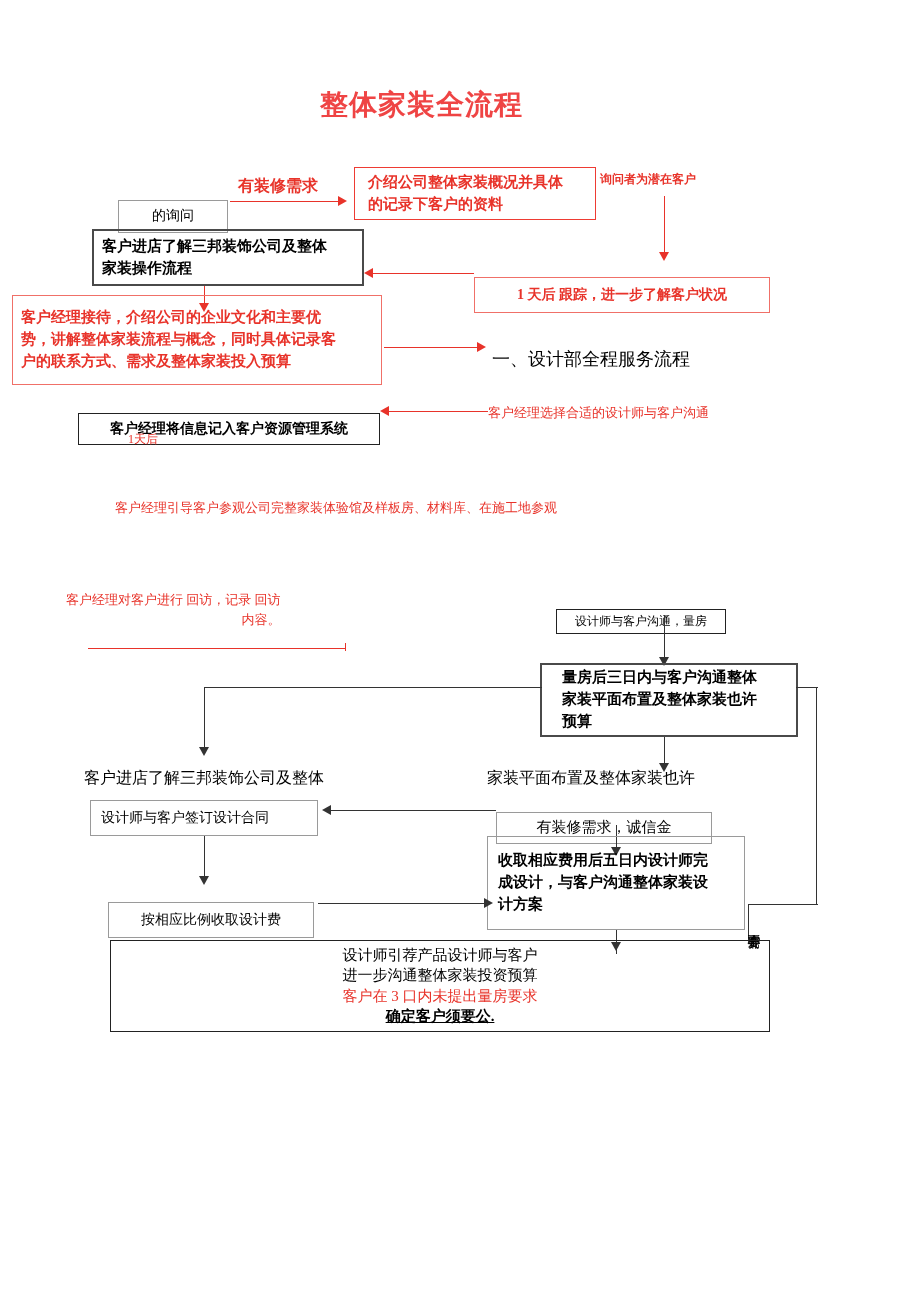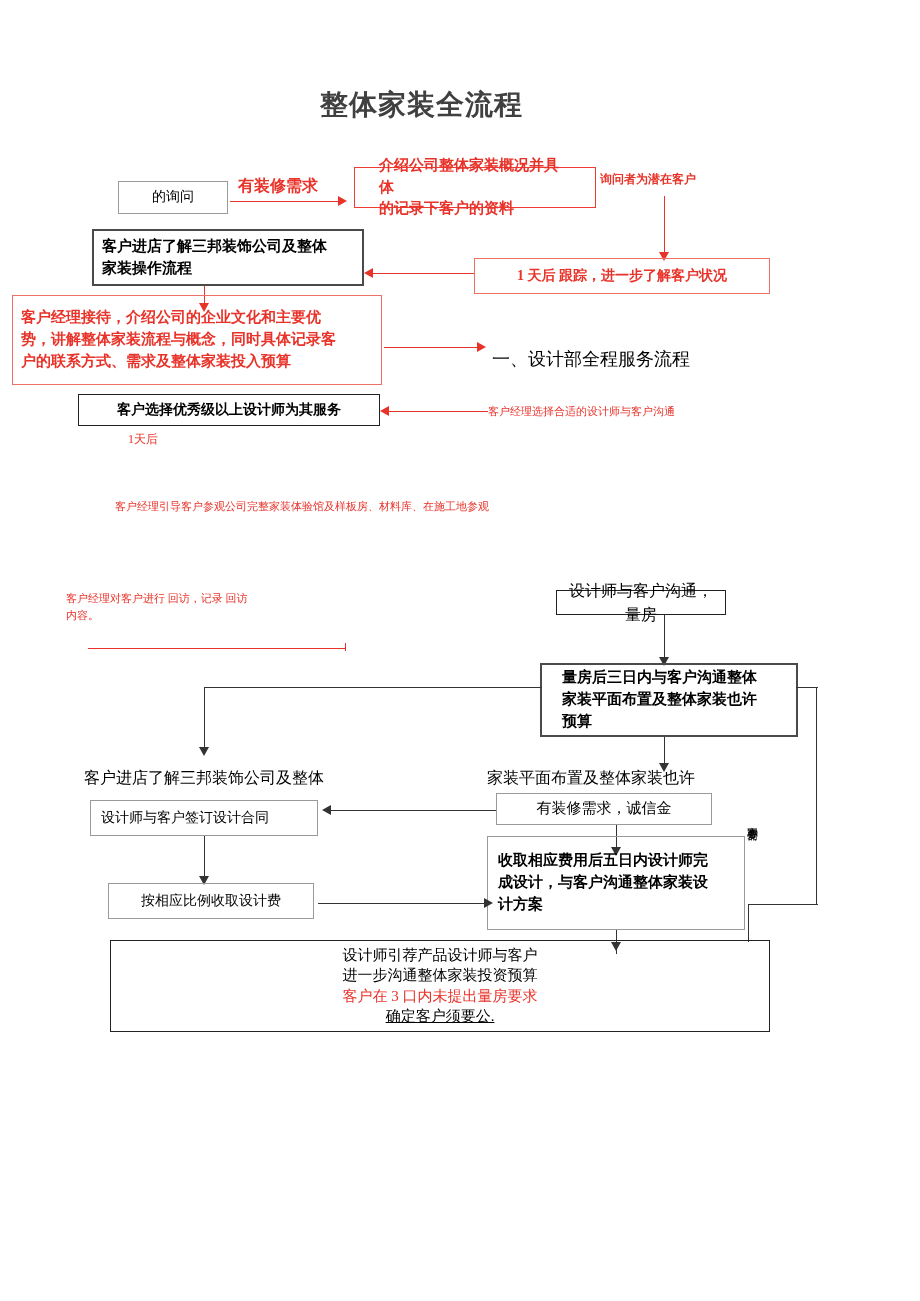--- a/index.html
+++ b/index.html
@@ -19,62 +19,62 @@
     overflow: hidden;
   }
   .abs { position: absolute; box-sizing: border-box; }
 
   
   .title {
     font-size: 28px;
     font-weight: bold;
     letter-spacing: 1px;
     white-space: nowrap;
-    color: #404040;
+    color: #ef4444;
   }
 
   
   .box {
     border: 1px solid #808080;
     background: transparent;
     display: flex;
     align-items: center;
     padding: 2px 6px;
   }
   .box.gray     { border: 1px solid #9a9a9a; }
   .box.dark     { border: 2px solid #4a4a4a; }
   .box.black    { border: 1px solid #222222; }
   .box.red      { border: 1px solid #ee3b33; }
   .box.redthin  { border: 1px solid #f07068; }
-  .box.center   { justify-content: center; text-align: center; }
+  .box.center   { justify-content: center; text-align: center; margin-top: 19px; }
 
   .btxt {
     font-family: "Liberation Serif", "DejaVu Serif", serif;
     font-size: 14px;
     line-height: 1.45;
     white-space: pre-line;
   }
   .btxt.bold { font-weight: bold; }
   .btxt.red  { color: #e8332a; }
   .btxt.rbold{ color: #e8332a; font-weight: bold; }
-  .btxt.s13  { font-size: 16px; }
+  .btxt.s13  { font-size: 12px; }
   .btxt.s15  { font-size: 15px; }
 
   
   .lbl {
     font-family: "Liberation Serif", "DejaVu Serif", serif;
     font-size: 12px;
     line-height: 1.5;
     white-space: pre-line;
   }
   .lbl.red   { color: #e8332a; }
   .lbl.rbold { color: #e8332a; font-weight: bold; }
   .lbl.s16   { font-size: 16px; }
   .lbl.s17   { font-size: 17px; }
-  .lbl.s13   { font-size: 11px; }
+  .lbl.s13   { font-size: 13px; text-align: right; }
   .lbl.vert  {
     writing-mode: vertical-rl;
     text-orientation: upright;
     letter-spacing: 1px;
   }
   .underline { text-decoration: underline; }
 
   
   .hline { height: 0; border-top: 1.5px solid #333; }
   .vline { width: 0;  border-left: 1.5px solid #333; }
@@ -100,21 +100,21 @@
 
   <div class="abs box gray center" style="left:118px; top:181px; width:110px; height:33px;">
     <span class="btxt s14">的询问</span>
   </div>
 
   <div class="abs lbl rbold s16" style="left:238px; top:174px;">有装修需求</div>
 
   <div class="abs hline red" style="left:230px; top:201px; width:110px;"></div>
   <div class="abs arrowhead ah-right red" style="left:338px; top:196px;"></div>
 
-  <div class="abs box red" style="left:354px; top:167px; width:242px; height:41px; padding:4px 24px;">
+  <div class="abs box red" style="left:354px; top:167px; width:242px; height:53px; padding:4px 13px;">
     <span class="btxt rbold s15">介绍公司整体家装概况并具体
 的记录下客户的资料</span>
   </div>
 
   <div class="abs lbl rbold s15" style="left:600px; top:170px;">询问者为潜在客户</div>
 
   <div class="abs vline red" style="left:664px; top:196px; height:60px;"></div>
   <div class="abs arrowhead ah-down red" style="left:659px; top:252px;"></div>
 
   <div class="abs box redthin center" style="left:474px; top:258px; width:296px; height:36px;">
@@ -137,21 +137,21 @@
 势，讲解整体家装流程与概念，同时具体记录客
 户的联系方式、需求及整体家装投入预算</span>
   </div>
 
   <div class="abs hline red" style="left:384px; top:347px; width:96px;"></div>
   <div class="abs arrowhead ah-right red" style="left:477px; top:342px;"></div>
 
   <div class="abs lbl s17" style="left:492px; top:346px; font-size:18px;">一、设计部全程服务流程</div>
 
   <div class="abs box black center" style="left:78px; top:394px; width:302px; height:32px;">
-    <span class="btxt bold s14">客户选择优秀级以上设计师为其服务</span>
+    <span class="btxt bold s14">客户经理将信息记入客户资源管理系统</span>
   </div>
 
   <div class="abs lbl red s15" style="left:128px; top:430px;">1天后</div>
 
   <div class="abs hline red" style="left:388px; top:411px; width:100px;"></div>
   <div class="abs arrowhead ah-left red" style="left:380px; top:406px;"></div>
 
   <div class="abs lbl red s13" style="left:488px; top:403px;">客户经理选择合适的设计师与客户沟通</div>
 
   <div class="abs lbl red s13" style="left:115px; top:498px;">客户经理引导客户参观公司完整家装体验馆及样板房、材料库、在施工地参观</div>
@@ -223,17 +223,17 @@
   <div class="abs arrowhead ah-right" style="left:484px; top:898px;"></div>
 
   <div class="abs vline" style="left:616px; top:930px; height:24px;"></div>
   <div class="abs arrowhead ah-down" style="left:611px; top:942px;"></div>
 
   <div class="abs box black" style="left:110px; top:940px; width:660px; height:92px; padding:4px 0; display:block;">
     <div style="text-align:center;">
       <div class="btxt s15" style="line-height:1.35;">设计师引荐产品设计师与客户</div>
       <div class="btxt s15" style="line-height:1.35;">进一步沟通整体家装投资预算</div>
       <div class="btxt s15 red" style="line-height:1.35;">客户在 3 口内未提出量房要求</div>
-      <div class="btxt s15 underline" style="line-height:1.35;">确定客户须要公.</div>
+      <div class="btxt s15 underline" style="line-height:1.35;font-weight:bold;">确定客户须要公.</div>
     </div>
   </div>
 
 </div>
 
 </body></html>

